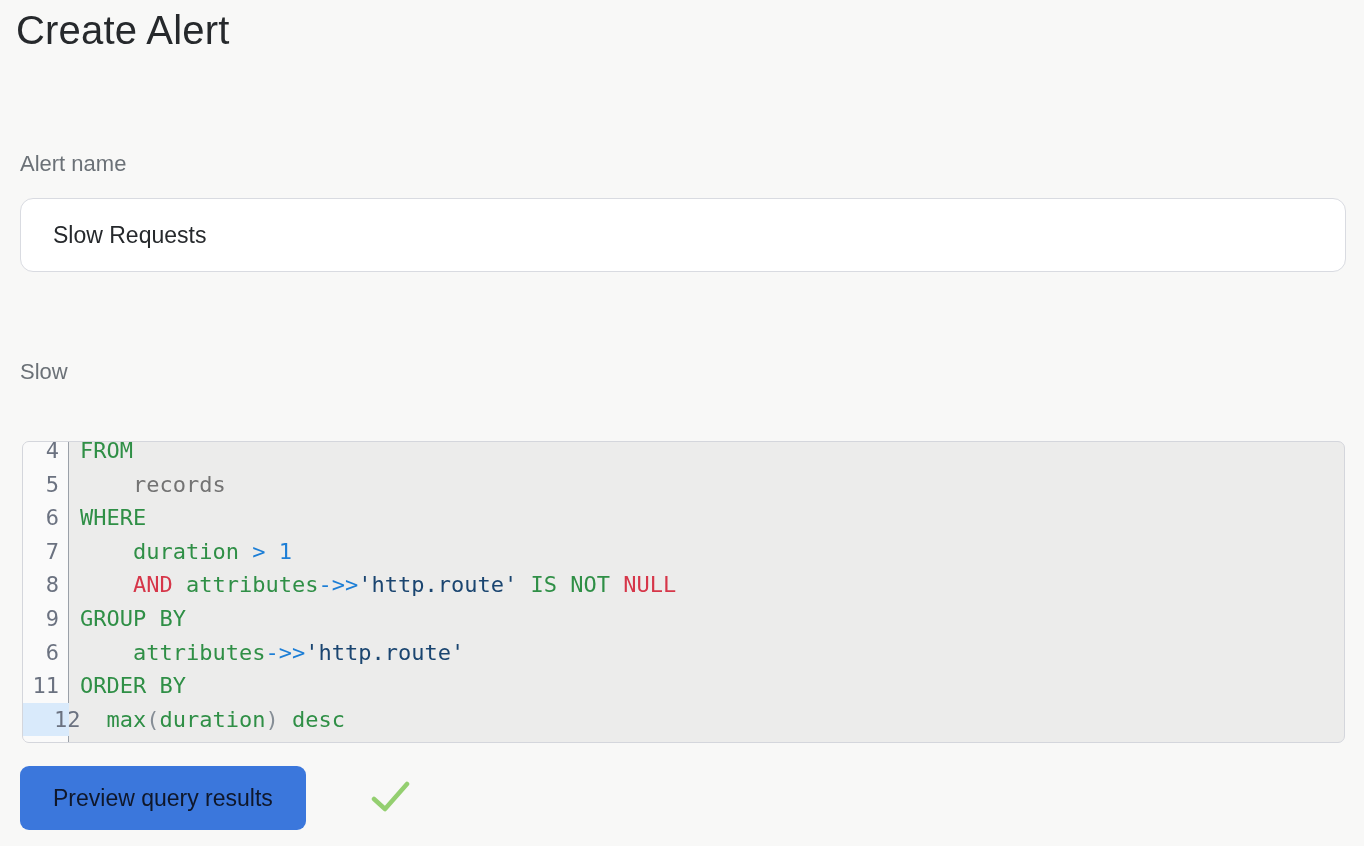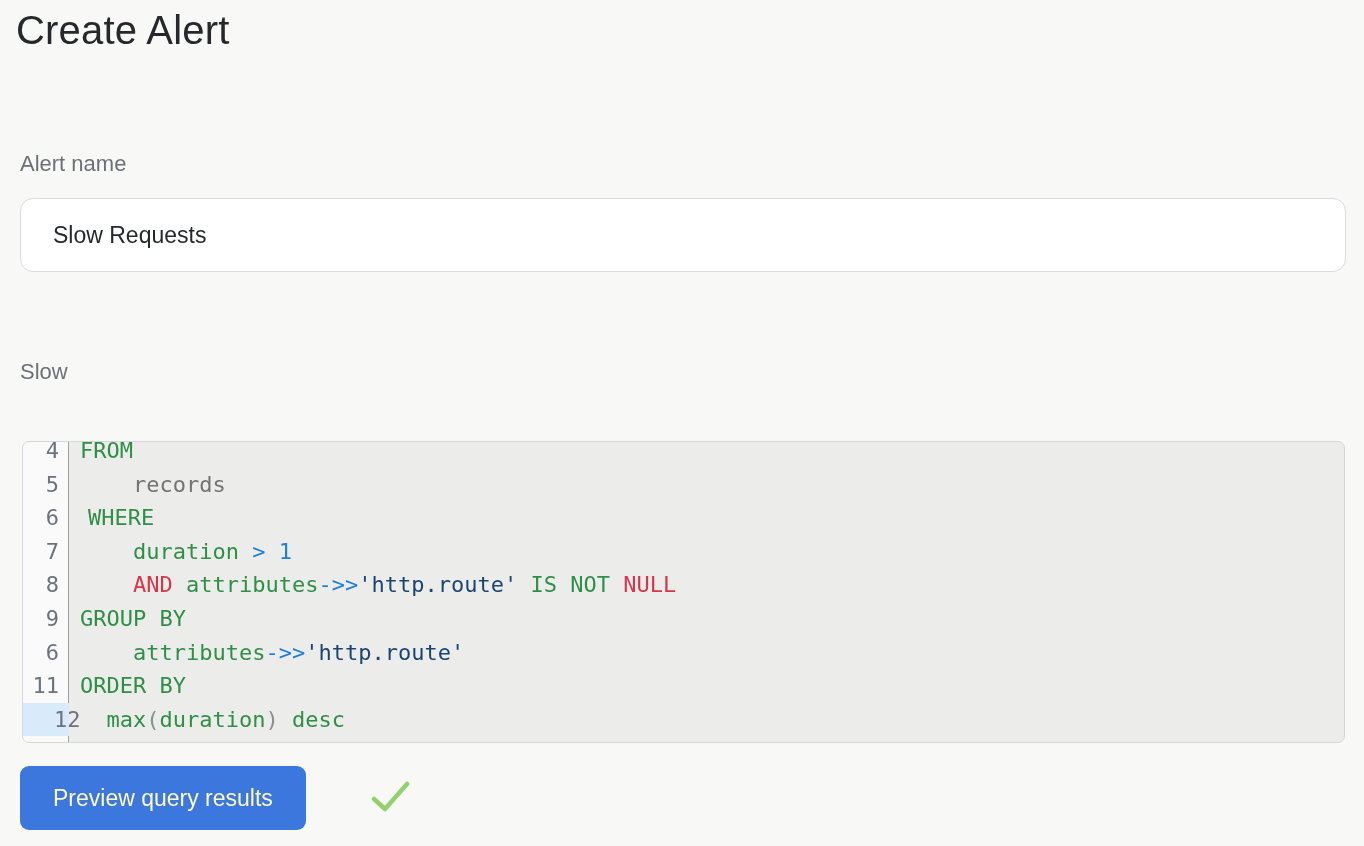--- a/index.html
+++ b/index.html
@@ -60,21 +60,21 @@
     text-align: right; padding-right: 10px;
     color: #6b7280;
   }
   .ln.active { background: #d9eafb; padding-left: 31px; }
   .code-text { padding-left: 11px; color: #333; }
   .preview-btn {
     position: absolute; left: 20px; top: 766px;
     height: 64px; padding: 0 33px;
     background: #3b77dc;
     border: none; border-radius: 9px;
-    color: #fef9c3; font-size: 23px;
+    color: #0f172a; font-size: 23px;
     font-family: "Liberation Sans", sans-serif;
     cursor: pointer;
   }
   .check-wrap {
     position: absolute; left: 371px; top: 781px;
     width: 40px; height: 34px;
   }
 </style>
 </head>
 <body>
@@ -87,21 +87,21 @@
 
 <div class="query-head">
   <div>Slow</div>
 </div>
 
 <div class="editor">
   <div class="gutter-bg"></div>
   <div class="editor-scroll" id="editor-lines">
       <div class="code-line"><div class="ln">4</div><div class="code-text"><span style="color: rgb(47, 143, 70);">FROM</span></div></div>
       <div class="code-line"><div class="ln">5</div><div class="code-text"><span style="color: rgb(51, 51, 51);">    </span><span style="color: #737373;">records</span></div></div>
-      <div class="code-line"><div class="ln">6</div><div class="code-text"><span style="color: rgb(47, 143, 70); margin-left: 8px;">WHERE</span></div></div>
+      <div class="code-line"><div class="ln">6</div><div class="code-text"><span style="color: rgb(47, 143, 70);">WHERE</span></div></div>
       <div class="code-line"><div class="ln">7</div><div class="code-text"><span style="color: rgb(51, 51, 51);">    </span><span style="color: rgb(47, 143, 70);">duration</span><span style="color: rgb(51, 51, 51);"> </span><span style="color: rgb(28, 126, 214);">&gt;</span><span style="color: rgb(51, 51, 51);"> </span><span style="color: rgb(28, 126, 214);">1</span></div></div>
       <div class="code-line"><div class="ln">8</div><div class="code-text"><span style="color: rgb(51, 51, 51);">    </span><span style="color: rgb(214, 54, 73);">AND</span><span style="color: rgb(51, 51, 51);"> </span><span style="color: rgb(47, 143, 70);">attributes</span><span style="color: rgb(28, 126, 214);">-&gt;&gt;</span><span style="color: rgb(26, 69, 112);">'http.route'</span><span style="color: rgb(51, 51, 51);"> </span><span style="color: rgb(47, 143, 70);">IS</span><span style="color: rgb(51, 51, 51);"> </span><span style="color: rgb(47, 143, 70);">NOT</span><span style="color: rgb(51, 51, 51);"> </span><span style="color: rgb(214, 54, 73);">NULL</span></div></div>
       <div class="code-line"><div class="ln">9</div><div class="code-text"><span style="color: rgb(47, 143, 70);">GROUP BY</span></div></div>
       <div class="code-line"><div class="ln">6</div><div class="code-text"><span style="color: rgb(51, 51, 51);">    </span><span style="color: rgb(47, 143, 70);">attributes</span><span style="color: rgb(28, 126, 214);">-&gt;&gt;</span><span style="color: rgb(26, 69, 112);">'http.route'</span></div></div>
       <div class="code-line"><div class="ln">11</div><div class="code-text"><span style="color: rgb(47, 143, 70);">ORDER BY</span></div></div>
       <div class="code-line"><div class="ln active">12</div><div class="code-text"><span style="color: rgb(51, 51, 51);">  </span><span style="color: rgb(47, 143, 70);">max</span><span style="color: rgb(134, 142, 150);">(</span><span style="color: rgb(47, 143, 70);">duration</span><span style="color: rgb(134, 142, 150);">)</span><span style="color: rgb(51, 51, 51);"> </span><span style="color: rgb(47, 143, 70);">desc</span></div></div>
     </div>
 </div>
 
 <button class="preview-btn" style="background: rgb(59, 119, 220);">Preview query results</button>

